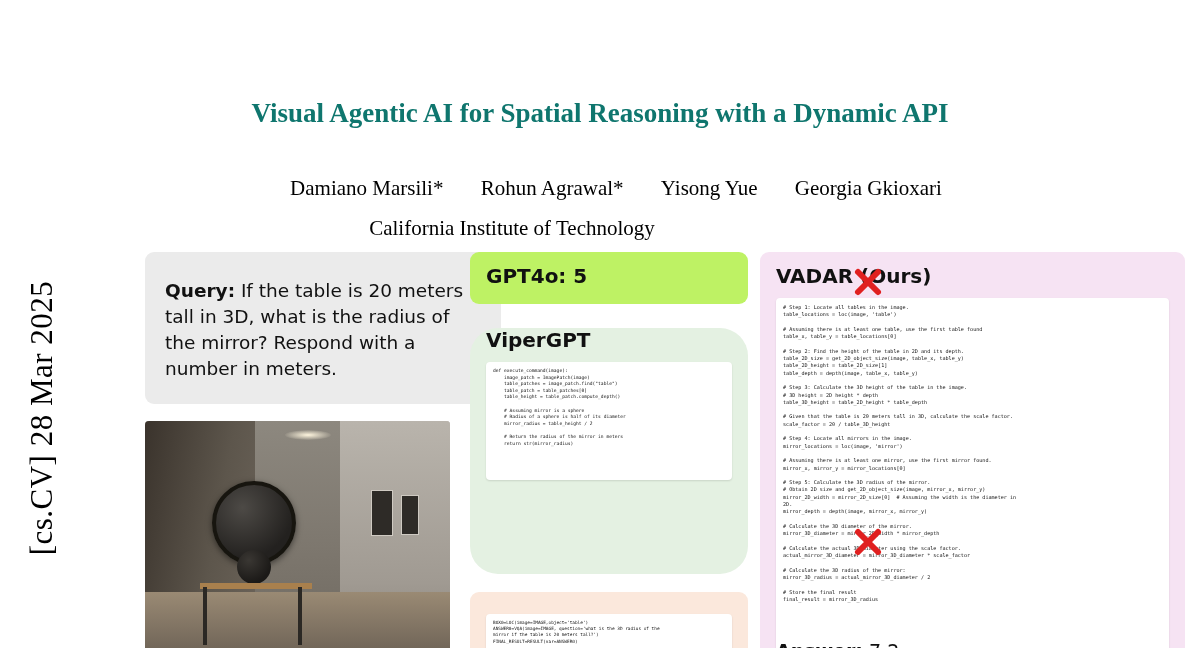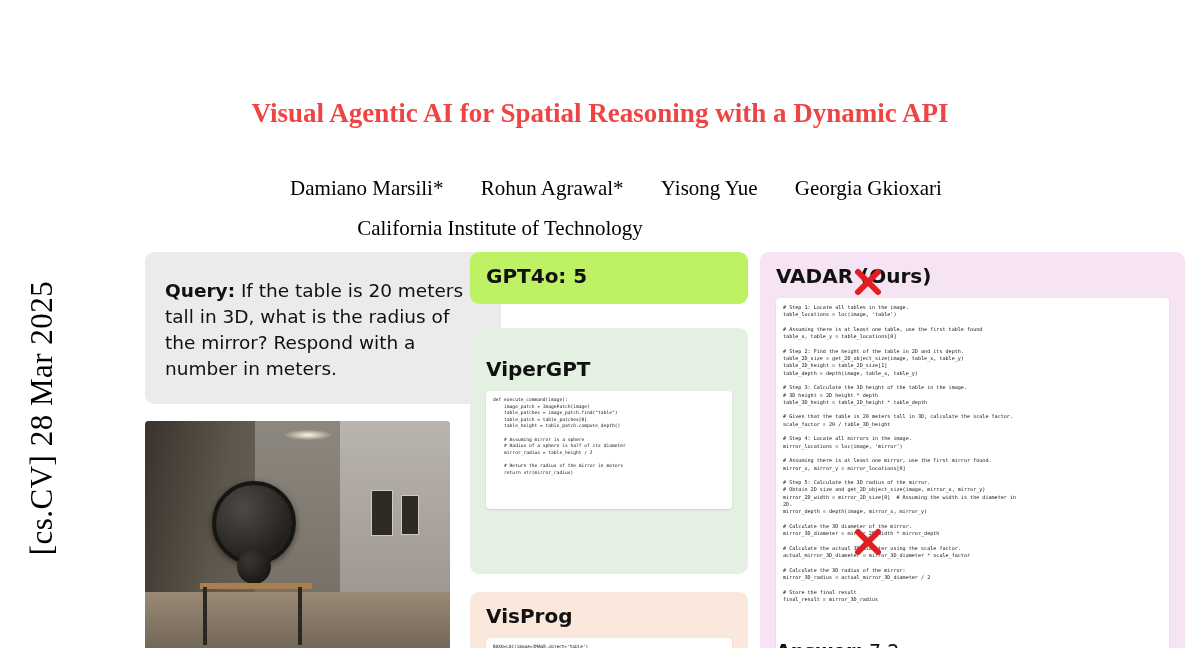--- a/index.html
+++ b/index.html
@@ -34,35 +34,35 @@
   
   .paper-title {
     position: absolute;
     left: 0;
     top: 98px;
     width: 1200px;
     text-align: center;
     font-size: 27px;
     font-weight: bold;
     font-family: "Liberation Serif", serif;
-    color: #ef4444;
+    color: #0f766e;
   }
   .authors {
     position: absolute;
     left: 16px;
     top: 176px;
     width: 1200px;
     text-align: center;
     font-size: 21px;
     color: #000;
   }
   .authors span.author { margin: 0 16px; }
   .affiliation {
     position: absolute;
-    left: 0;
+    left: 12px;
     top: 216px;
     width: 1000px;
     text-align: center;
     font-size: 21px;
     color: #000;
   }
 
   
   .figure {
     position: absolute;
@@ -164,21 +164,22 @@
     box-sizing: border-box;
   }
   .card-gpt4o {
     left: 325px; top: 0; width: 278px; height: 52px;
     background: #bef264;
     padding: 12px 16px;
   }
   .card-viper {
     left: 325px; top: 76px; width: 278px; height: 246px;
     background: #e4f1e2;
-    padding: 29px 16px;
+    padding: 0 16px;
+    border-radius: 28px;
   }
   .card-visprog {
     left: 325px; top: 340px; width: 278px; height: 200px;
     background: #fbe8dc;
     padding: 12px 16px;
   }
   .card-vadar {
     left: 615px; top: 0; width: 425px; height: 420px;
     background: #f6e3f3;
     padding: 12px 16px;
@@ -287,21 +288,20 @@
 
     # Assuming mirror is a sphere
     # Radius of a sphere is half of its diameter
     mirror_radius = table_height / 2
 
     # Return the radius of the mirror in meters
     return str(mirror_radius)</div>
   </div>
 
   <div class="card card-visprog">
-    <div class="card-title">VisProg</div>
     <div class="code-block code-visprog">BOX0=LOC(image=IMAGE,object='table')
 ANSWER0=VQA(image=IMAGE, question='what is the 3D radius of the
 mirror if the table is 20 meters tall?')
 FINAL_RESULT=RESULT(var=ANSWER0)</div>
 
   </div>
 
   <div class="card card-vadar">
     <div class="card-title">VADAR (Ours)</div>
     <div class="code-block code-vadar"># Step 1: Locate all tables in the image.

